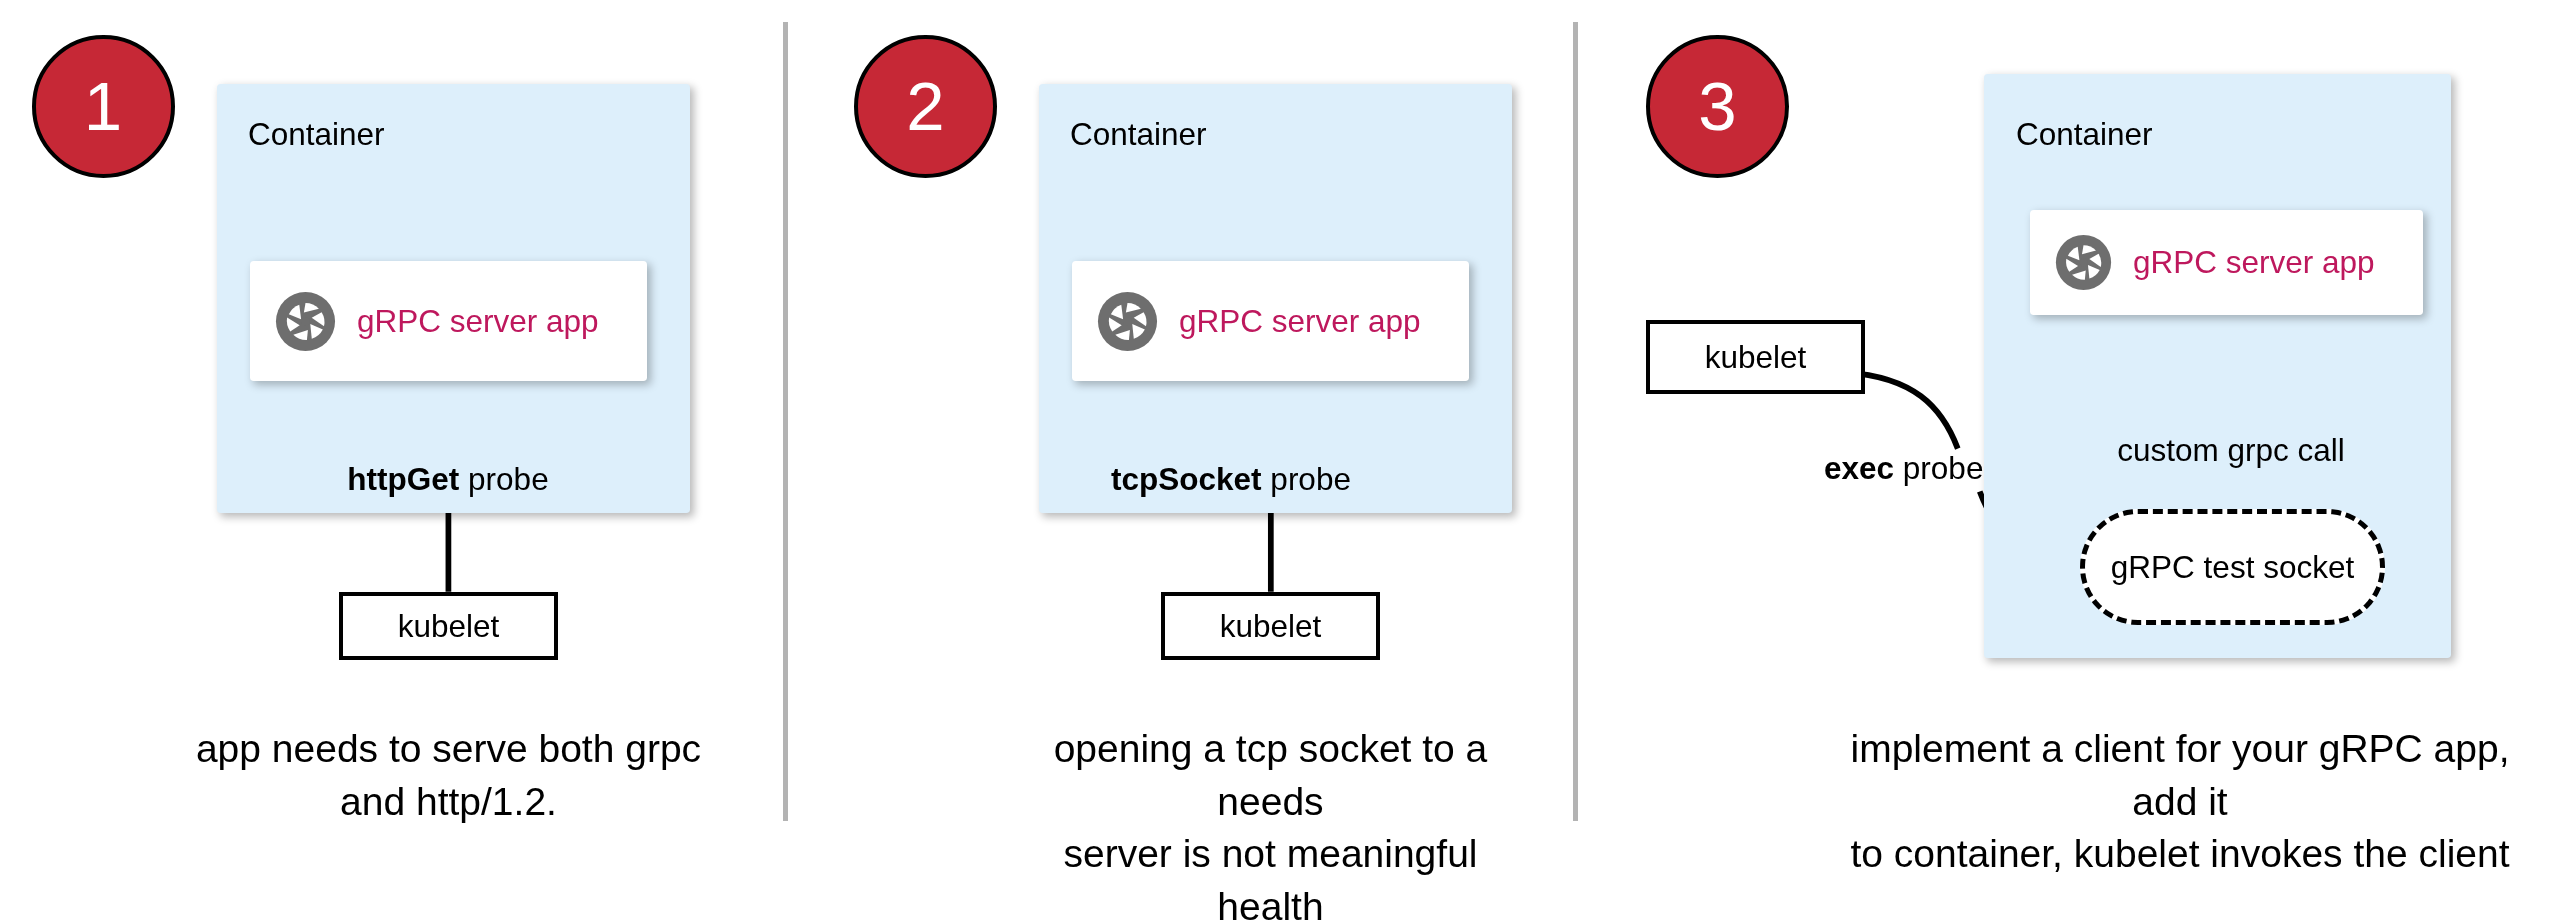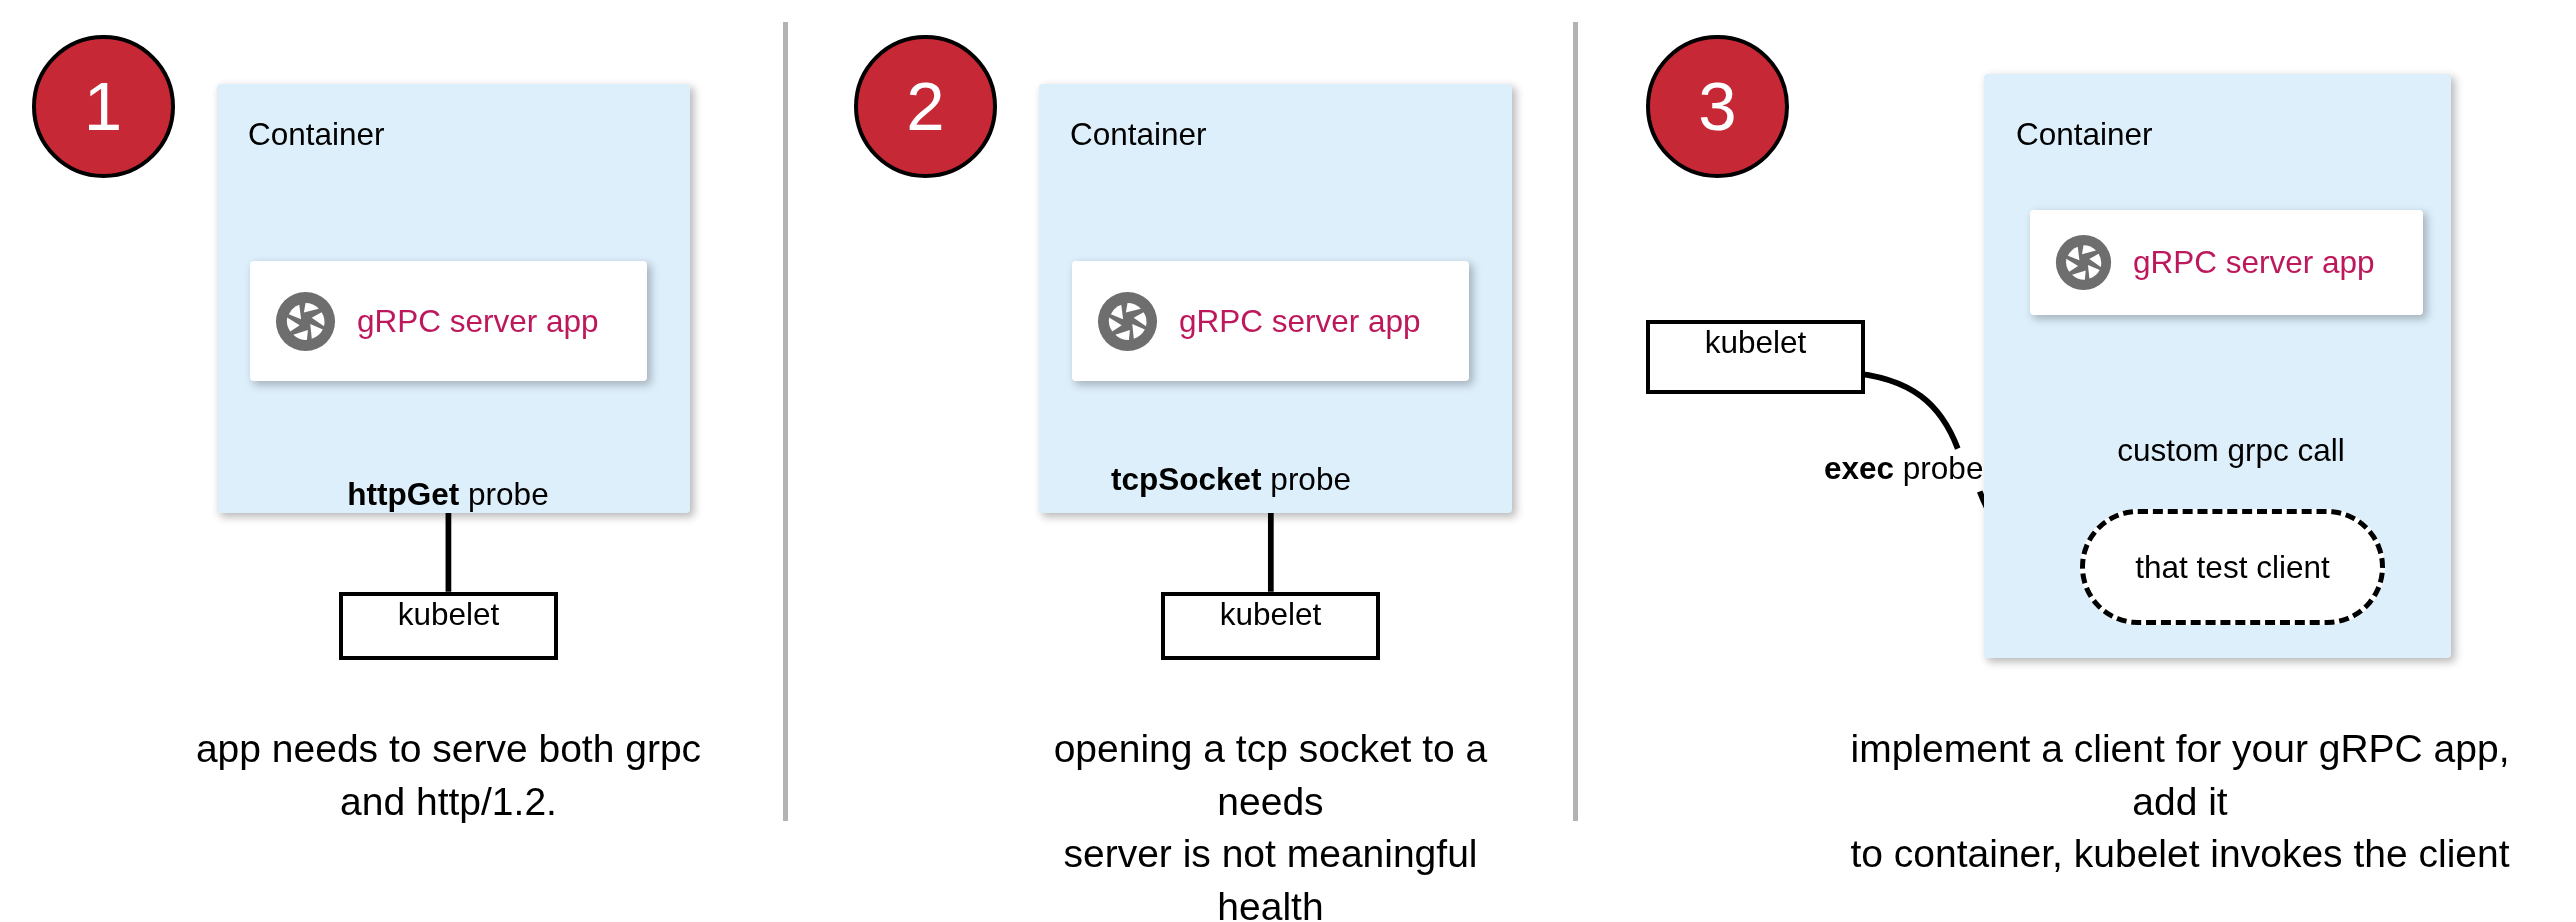--- a/index.html
+++ b/index.html
@@ -86,21 +86,21 @@
     white-space: nowrap;
   }
 
   
   .kubelet-box {
     position: absolute;
     background: #ffffff;
     border: 4.8px solid #000000;
     box-sizing: border-box;
     display: flex;
-    align-items: flex-start;
+    align-items: center;
     justify-content: center;
     font-size: 31.5px;
     color: #000000;
   }
 
   
   .dashed-stadium {
     position: absolute;
     background: #ffffff;
     border: 5.7px dashed #000000;
@@ -195,21 +195,21 @@
         <path d="M50.2 40.5 a19.5 19.5 0 0 1 -11.6 9.6 L37.0 34.7 z"></path>
         <path d="M33.5 51.4 a19.5 19.5 0 0 1 -14.3 -5.6 L34.5 41.0 z"></path>
         <path d="M16.0 42.5 a19.5 19.5 0 0 1 -3.3 -14.6 L25.9 36.0 z"></path>
         <path d="M14.5 24.5 a19.5 19.5 0 0 1 11.0 -10.2 L27.4 29.6 z"></path>
       </g>
       <circle cx="32" cy="32" r="4.6" fill="#6e6e6e"></circle>
     </svg>
     <span class="app-label" style="margin-left:21px;">gRPC server app</span>
   </div>
 
-  <div class="edge-label" style="left:219px; top:461px; width:458px;margin-top:15px;">
+  <div class="edge-label" style="left:219px; top:461px; width:458px;">
     <span class="strong">httpGet</span><span> probe</span>
   </div>
 
   <div class="kubelet-box" style="left:339px; top:592px; width:219px; height:68px;">
     <span>kubelet</span>
   </div>
 
   <div class="caption" style="left:191px; top:723px; width:515px;">
     <div>app needs to serve both grpc</div>
     <div>and http/1.2.</div>
@@ -275,21 +275,21 @@
     <span>kubelet</span>
   </div>
 
   <div class="edge-label" style="left:1824px; top:450px;">
     <span class="strong">exec</span><span> probe</span>
   </div>
 
   <div class="edge-label" style="left:2061px; top:432px; width:340px;">custom grpc call</div>
 
   <div class="dashed-stadium" style="left:2080px; top:509px; width:305px; height:116px;">
-    <span>that test client</span>
+    <span>gRPC test socket</span>
   </div>
 
   <div class="caption" style="left:1827px; top:723px; width:706px;">
     <div>implement a client for your gRPC app, add it</div>
     <div>to container, kubelet invokes the client</div>
   </div>
 
 </div>
 
 

